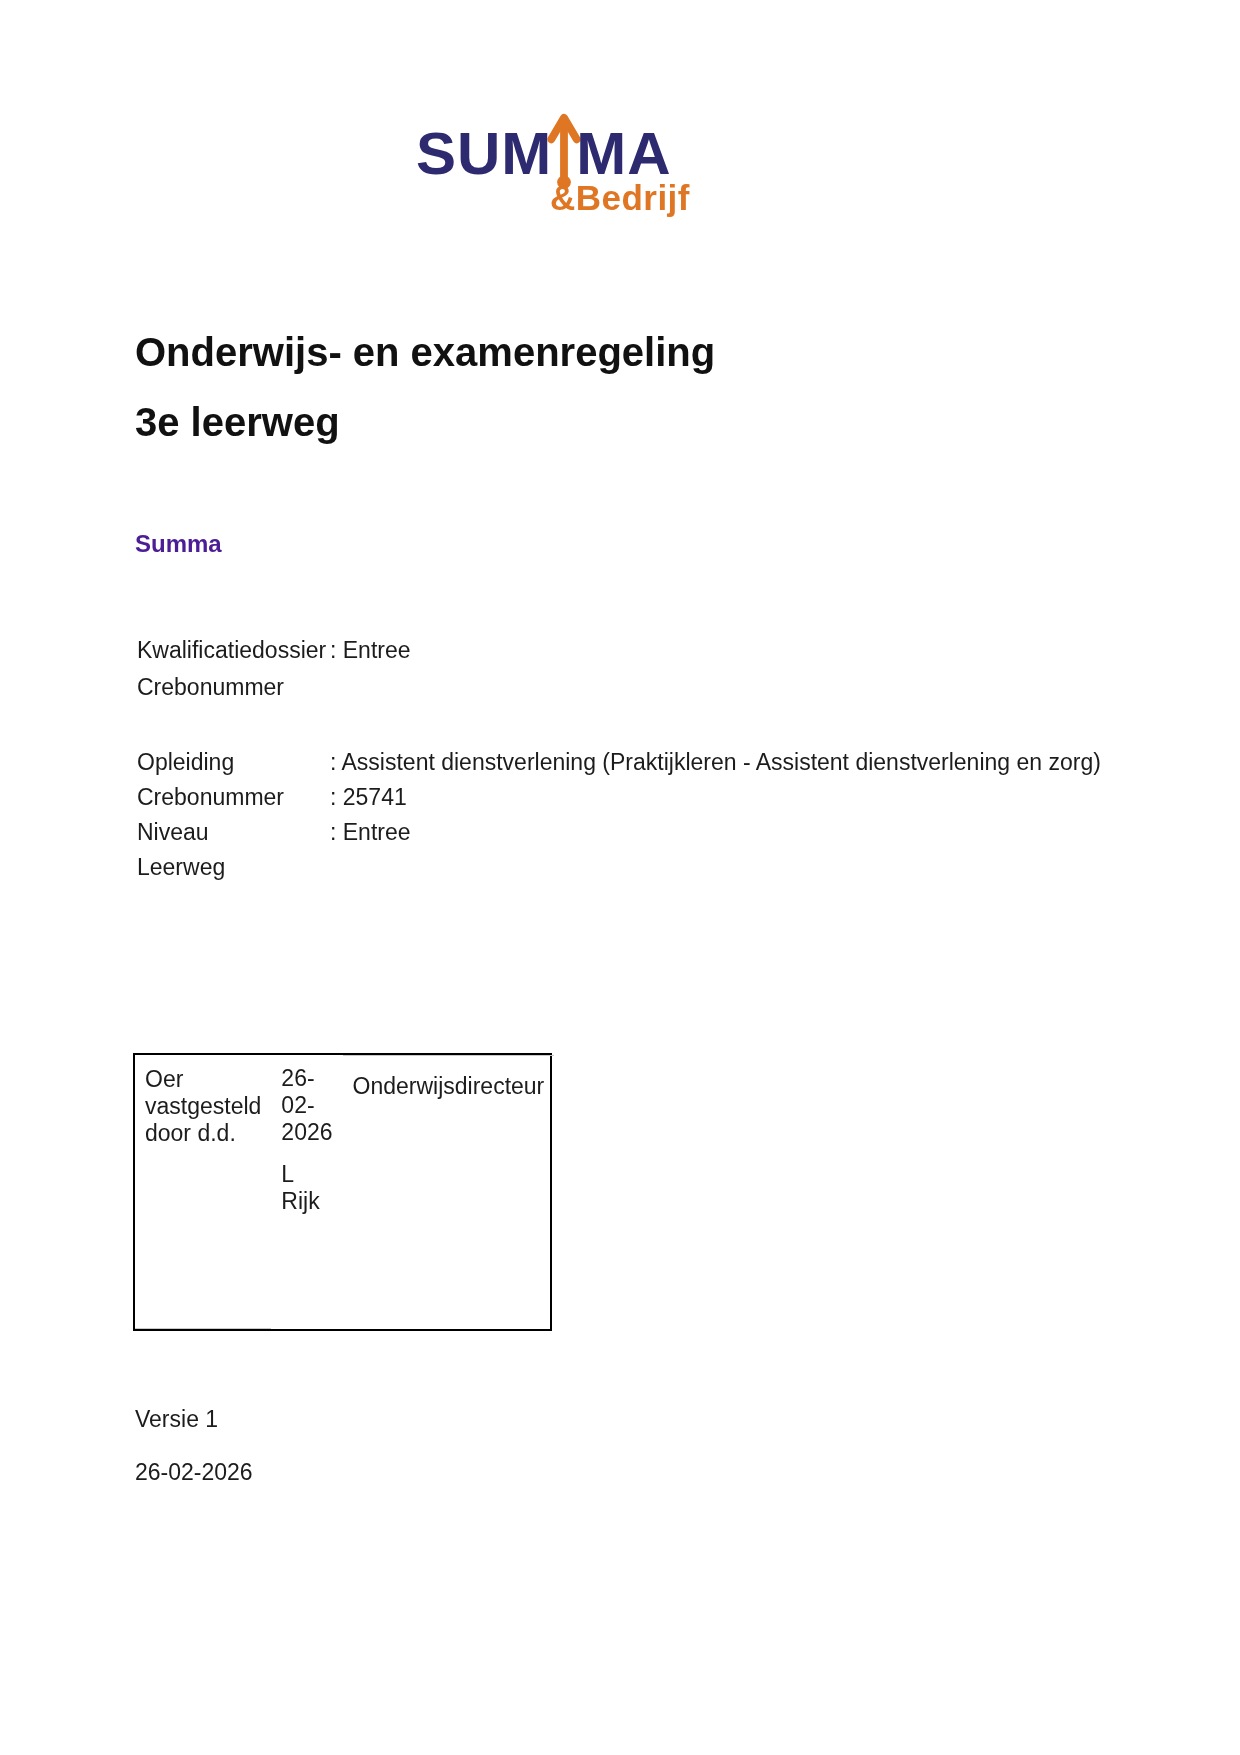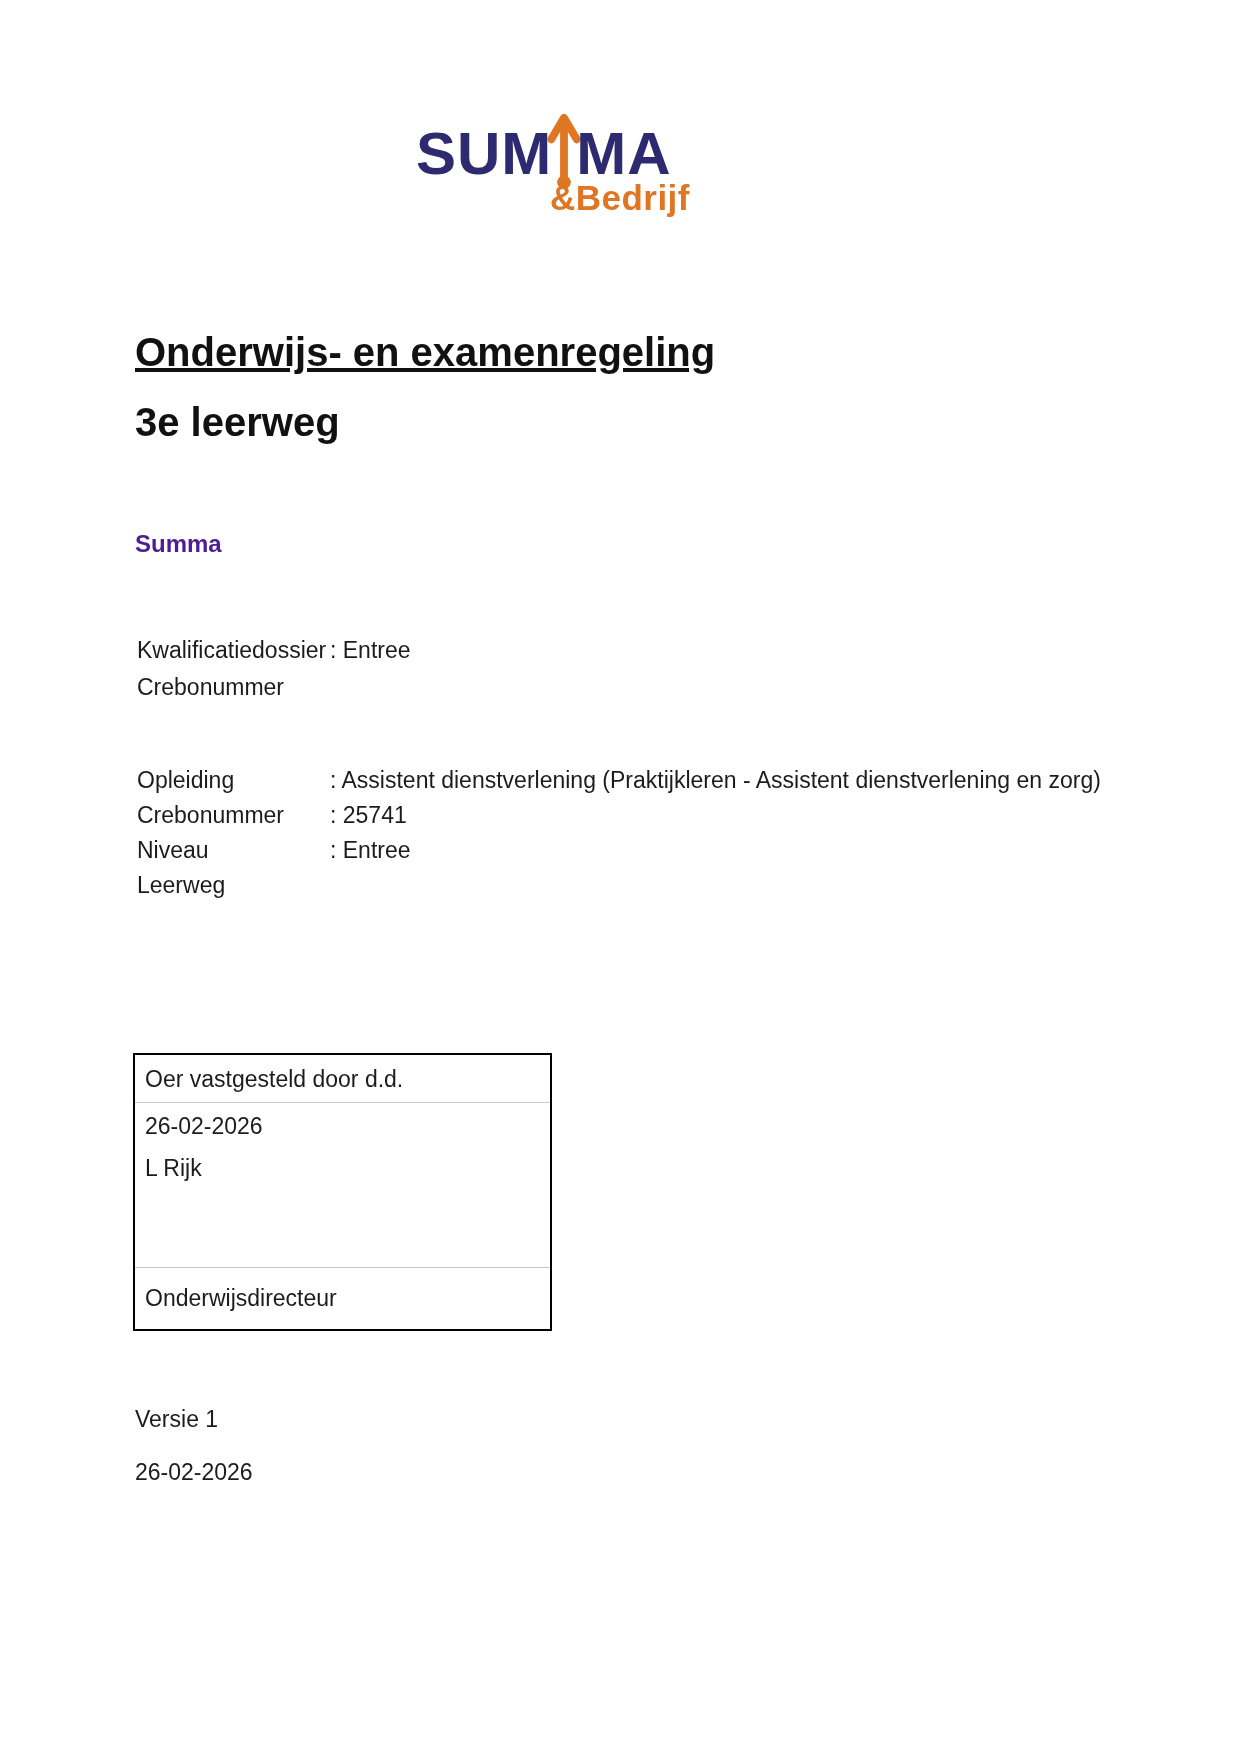--- a/index.html
+++ b/index.html
@@ -28,37 +28,37 @@
   .logo-arrow{width:34px;height:82px;margin:-6px -5px 0 -5px;flex:0 0 auto;}
   .logo-arrow .stroke{stroke:var(--orange);fill:none;stroke-width:8;stroke-linecap:round;stroke-linejoin:round;}
   .logo-arrow .fill{fill:var(--orange);}
   .logo-tagline{
     text-align:right;padding-right:16px;margin-top:-14px;
     font-size:35px;font-weight:600;color:var(--orange);letter-spacing:0.5px;
   }
 
   
   .title-line{position:absolute;left:135px;font-size:40px;font-weight:700;line-height:1.1;color:#111;}
-  .title-1{top:330px;text-decoration:underline;}
+  .title-1{top:330px;}
   .title-2{top:400px;}
   .subtitle{position:absolute;left:135px;top:530px;font-size:24px;font-weight:700;color:#4c1d95;}
 
   
   .info-group{position:absolute;left:137px;font-size:23px;line-height:37px;}
   .info-group-1{top:632px;}
   .info-group-2{top:745px;line-height:35px;}
   .info-row{display:flex;align-items:flex-start;}
-  .info-row.centered{align-items:flex-start;margin-top:18px;}
+  .info-row.centered{align-items:flex-start;}
   .info-label{width:193px;flex:0 0 193px;}
   .info-value{width:810px;}
 
   
   .approval-box{
     position:absolute;left:133px;top:1053px;width:419px;height:278px;
-    border:2px solid #000;display:flex;flex-direction:column;background:#fff;
+    border:2px solid #000;display:flex;flex-direction:row;background:#fff;
   }
   .approval-header{
     padding:11px 10px 9px 10px;font-size:23px;border-bottom:1px solid var(--divider);
   }
   .approval-body{flex:1 1 auto;padding:10px 10px 0 10px;font-size:23px;}
   .approval-date{margin-bottom:15px;}
   .approval-footer{
     border-top:1px solid var(--divider);padding:17px 10px;font-size:23px;
   }
 

